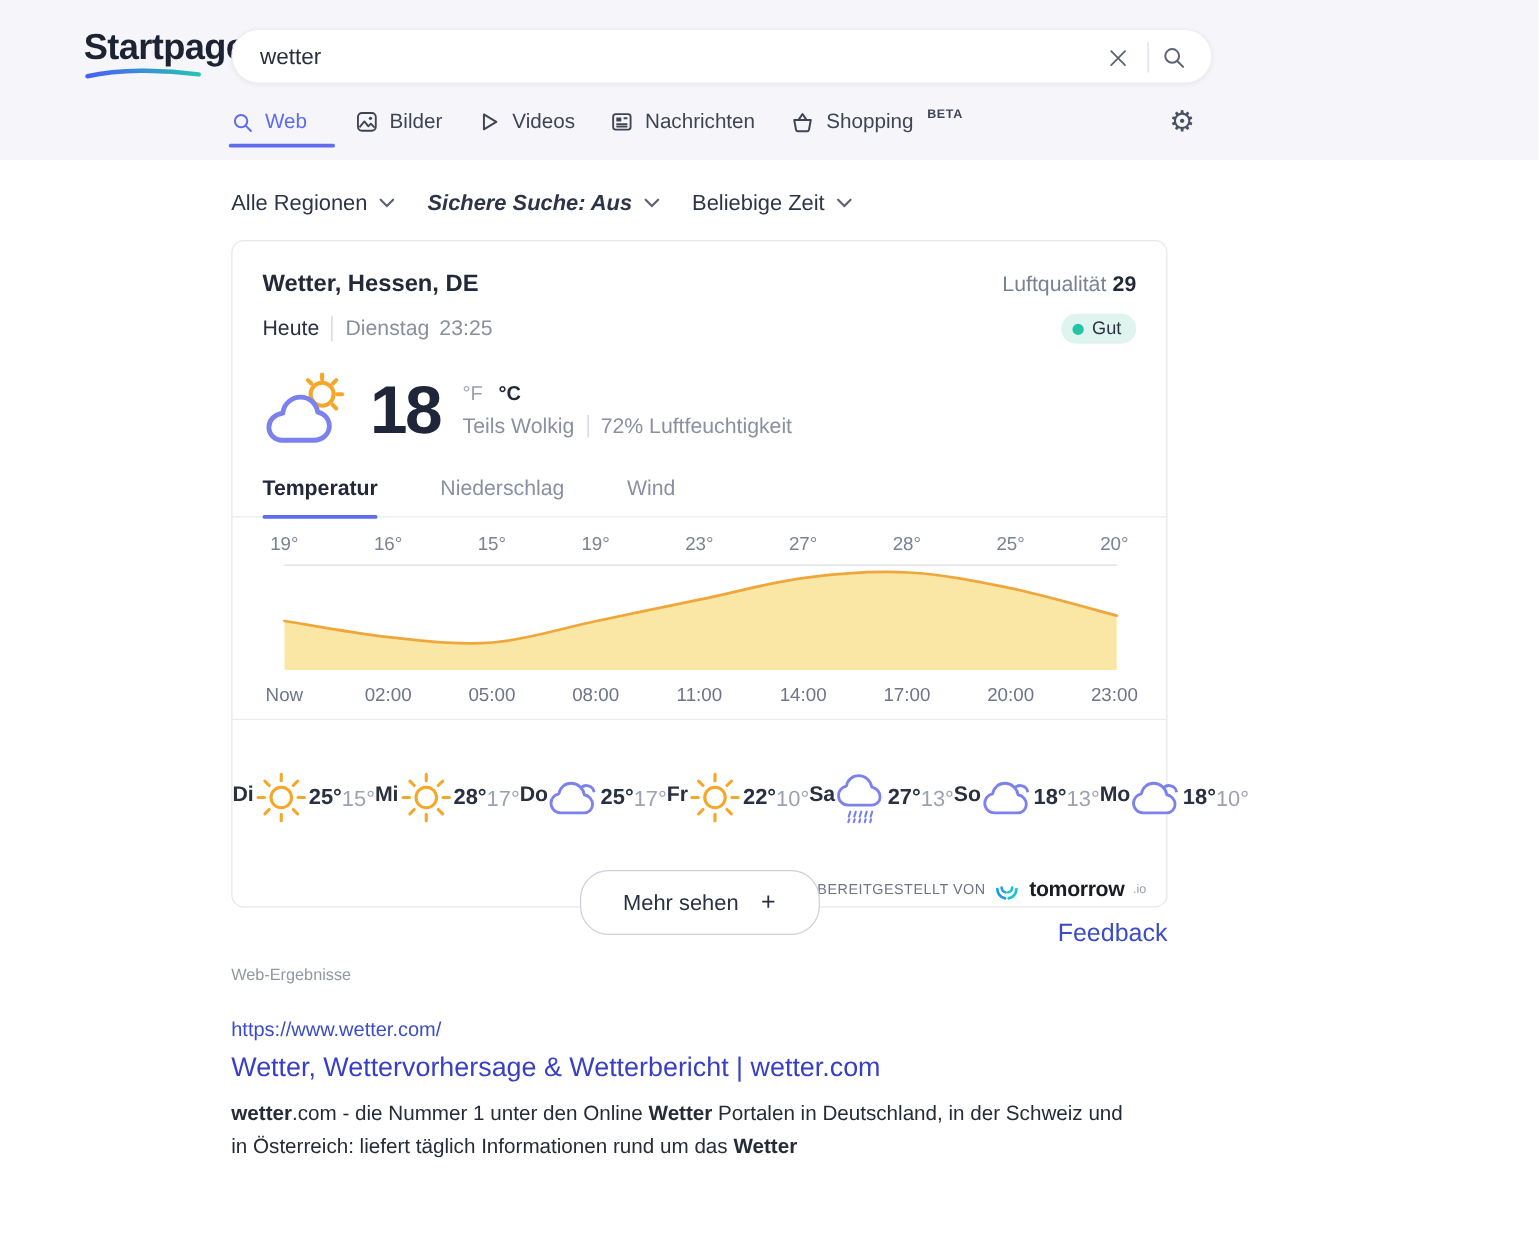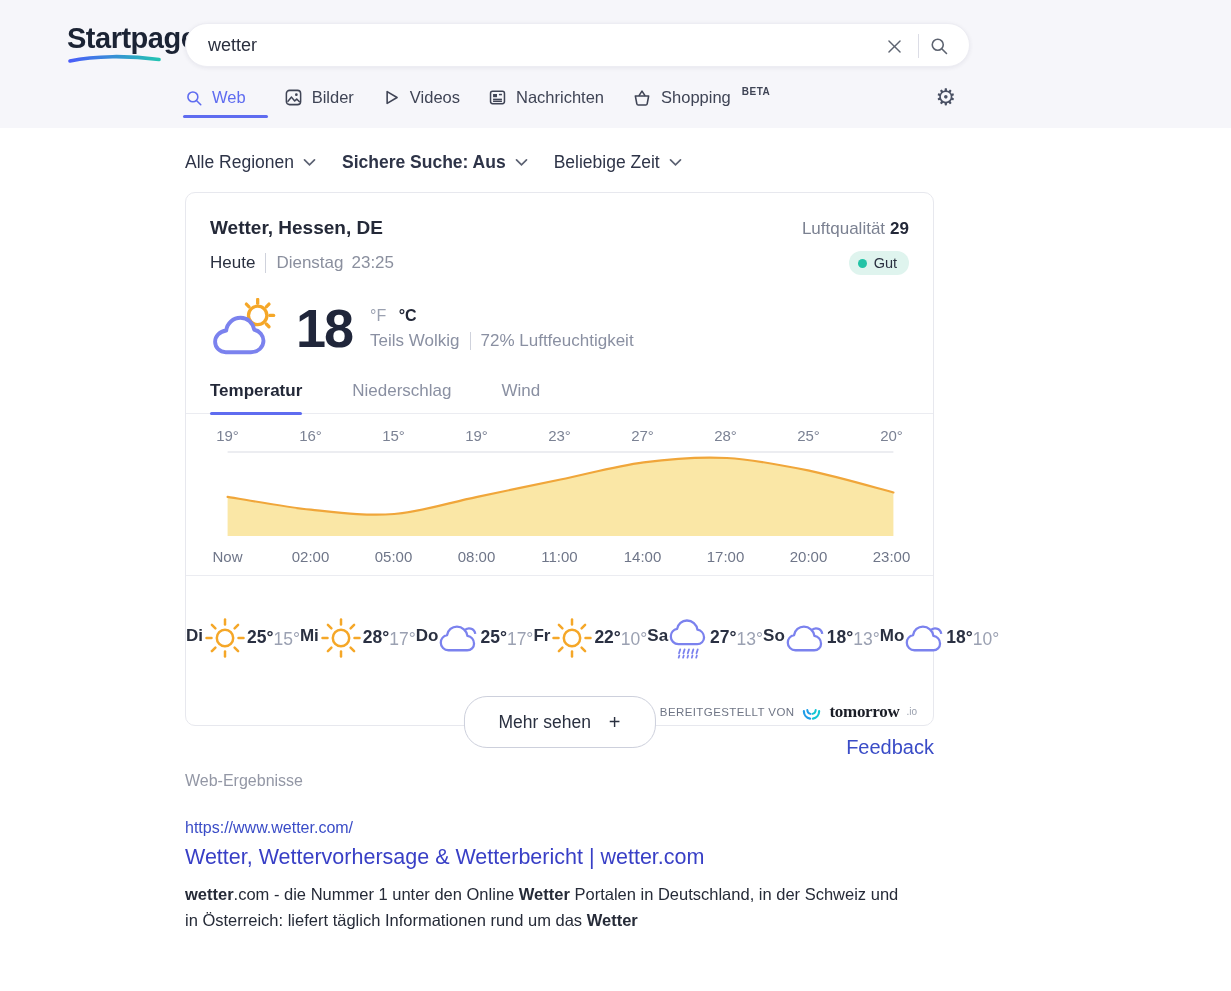--- a/index.html
+++ b/index.html
@@ -30,21 +30,21 @@
   .tab.active { color:#5f6cf0; }
   .tab.active::after { content:""; position:absolute; left:-2px; right:-22px; bottom:-11px;
     height:3px; background:#5f6cf0; border-radius:2px; }
   .tab .beta { font-size:10px; font-weight:700; letter-spacing:.5px; align-self:flex-start; margin:-2px 0 0 2px; }
   .gear { margin-left:auto; margin-right:14px; font-size:23px; color:#4a5164; cursor:pointer; line-height:1; }
 
   
   .content { padding-left:185px; width:934px; }
   .filters { display:flex; gap:26px; margin-top:24px; align-items:center; }
   .filter { display:flex; align-items:center; gap:9px; font-size:17.5px; color:#2e3448; cursor:pointer; }
-  .filter.bold { font-weight:700; }
+  .filter.bold { font-weight:700;font-style:italic; }
   .chev { display:inline-flex; color:#5b6172; }
 
   
   .wcard { position:relative; margin-top:19px; width:749px; background:#fff;
     border:1px solid #e7e8ee; border-radius:10px; }
   .wc-head { padding:24px 24px 0; }
   .wc-row1 { display:flex; justify-content:space-between; align-items:baseline; }
   .wc-title { font-size:19px; font-weight:700; color:#242938; }
   .wc-air { font-size:17px; color:#7b8191; }
   .wc-air b { color:#232838; font-weight:700; margin-left:5px; }
@@ -81,34 +81,34 @@
 
   .week { display:flex; padding:30px 0 60px; }
   .day-col { flex:1; display:flex; flex-direction:row; align-items:center; }
   .day-name { font-size:17px; font-weight:700; color:#2a3040; }
   .day-icon { height:46px; margin:9px 0 4px; display:flex; align-items:center; }
   .day-high { font-size:17.5px; font-weight:600; color:#2a3042; margin-top:4px; }
   .day-low  { font-size:17.5px; color:#9ba1b2; margin-top:7px; }
 
   .provider { position:absolute; right:16px; bottom:3px; display:flex; align-items:center; gap:7px; }
   .prov-prefix { font-size:11.5px; letter-spacing:.4px; color:#6f7585; }
-  .prov-name { font-size:17px; font-weight:800; color:#1a1d26; letter-spacing:-0.3px; cursor:pointer;font-family:Liberation Serif, serif; }
+  .prov-name { font-size:17px; font-weight:800; color:#1a1d26; letter-spacing:-0.3px; cursor:pointer; }
   .prov-suffix { font-size:10px; color:#9aa0ae; }
 
   .more-btn { position:absolute; left:50%; bottom:-23px; transform:translateX(-50%);
     height:52px; padding:0 34px; background:#fff; border:1px solid #cdd0dc; border-radius:23px;
     font-size:17.5px; color:#2a3040; display:flex; align-items:center; gap:18px; cursor:pointer;
     font-family:inherit; }
   .more-btn .plus { font-size:20px; color:#2a3040; }
 
   .feedback-row { width:749px; text-align:right; margin-top:10px; }
   .feedback-link { font-size:20px; color:#3a4cc7; text-decoration:none; cursor:pointer; }
 
   
-  .results-label { margin-top:13px; font-size:16px; color:#9397a5; }
+  .results-label { margin-top:13px; font-size:13px; color:#9397a5; }
   .result { margin-top:29px; width:749px; }
   .result-url { font-size:16px; color:#3a4cc7; text-decoration:none; display:inline-block; cursor:pointer; }
   .result-title { display:block; font-size:21.5px; color:#383fc6; margin-top:8px; text-decoration:none;
     font-weight:500; cursor:pointer; }
   .result-desc { margin-top:11px; font-size:16.5px; line-height:26px; color:#262b38; width:720px; }
   .result-desc .b { font-weight:700; }
 
   svg { display:block; }
 </style>
 </head>

